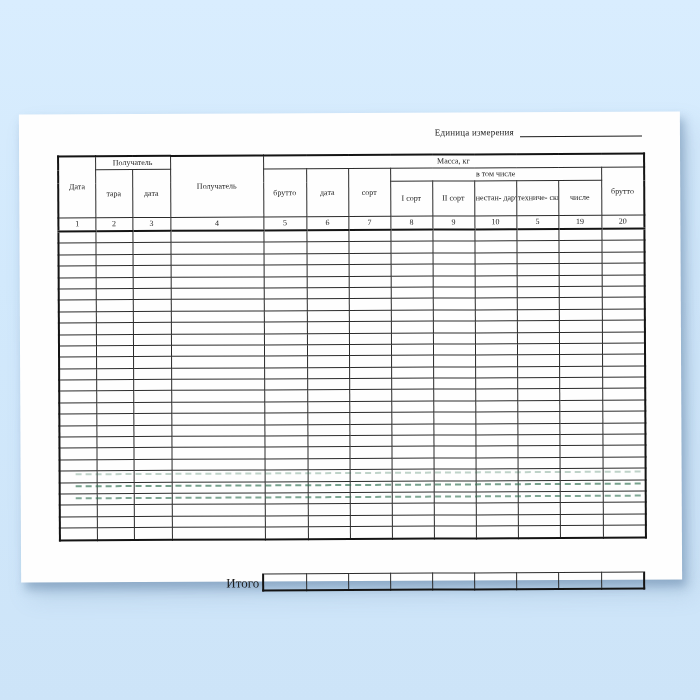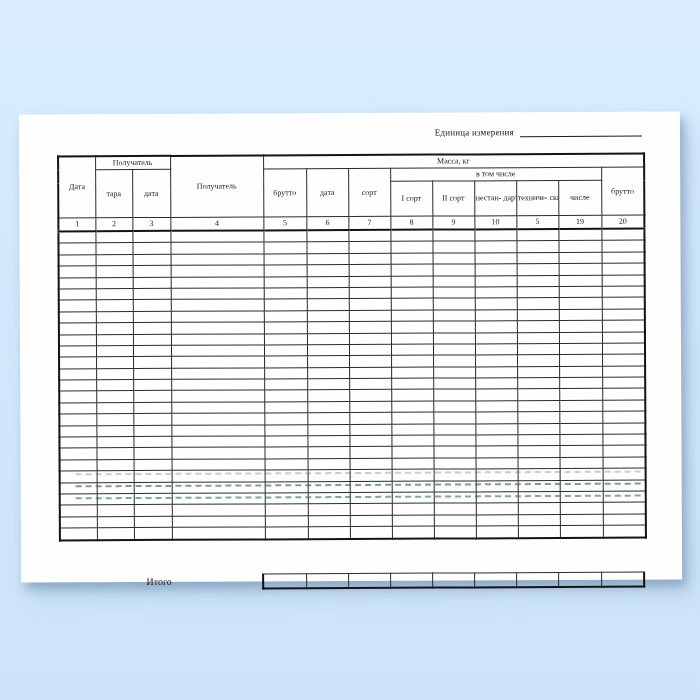--- a/index.html
+++ b/index.html
@@ -39,22 +39,22 @@
   tr.hdr-c td{height:34px;margin-left:9px;}
   tr.nums td{height:12px;border-bottom:2px solid #141414;}
   tr.drow td{height:10.4px;}
   tr.drow:nth-child(even) td{border-top-color:#6f6f6f;}
   .totals-strip{
     position:absolute;left:38px;top:460px;width:586px;
     display:flex;align-items:stretch;
   }
   .totals-label{
     width:205px;box-sizing:border-box;
-    text-align:center;padding:2px 3px 0 0;
-    font-size:10px;
+    text-align:right;padding:2px 3px 0 0;
+    font-size:13px;
   }
   table.totals{
     width:381px;border-collapse:collapse;table-layout:fixed;
     border:2px solid #141414;border-top:none;
   }
   table.totals td{border:1px solid #2b2b2b;height:13px;padding:0;}
   .wm-line{
     position:absolute;left:55px;width:565px;height:0;
     border-top:2px dashed #2e7050;
   }

